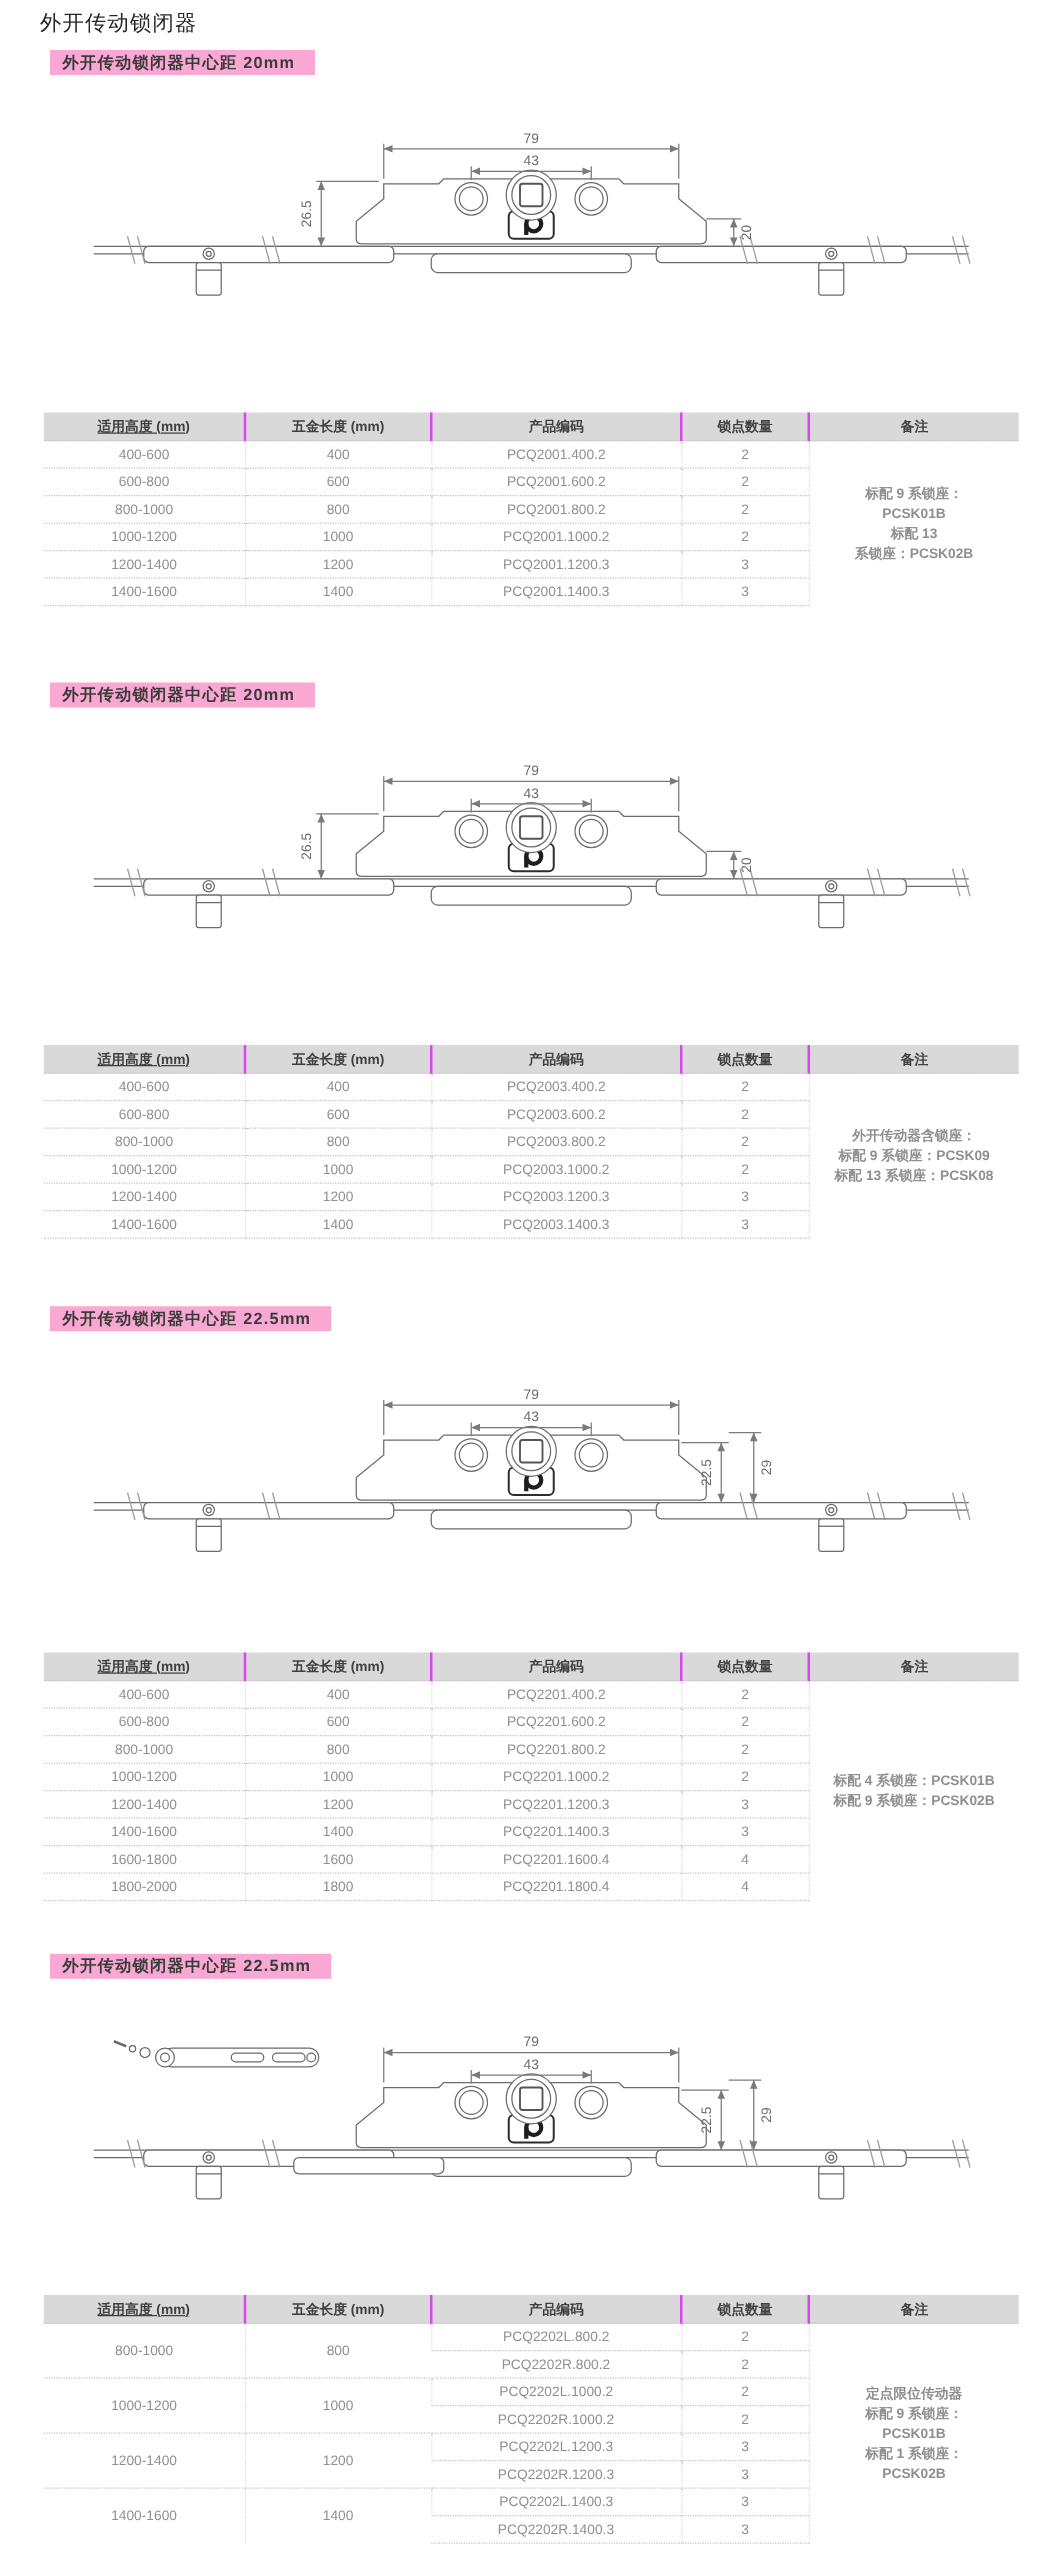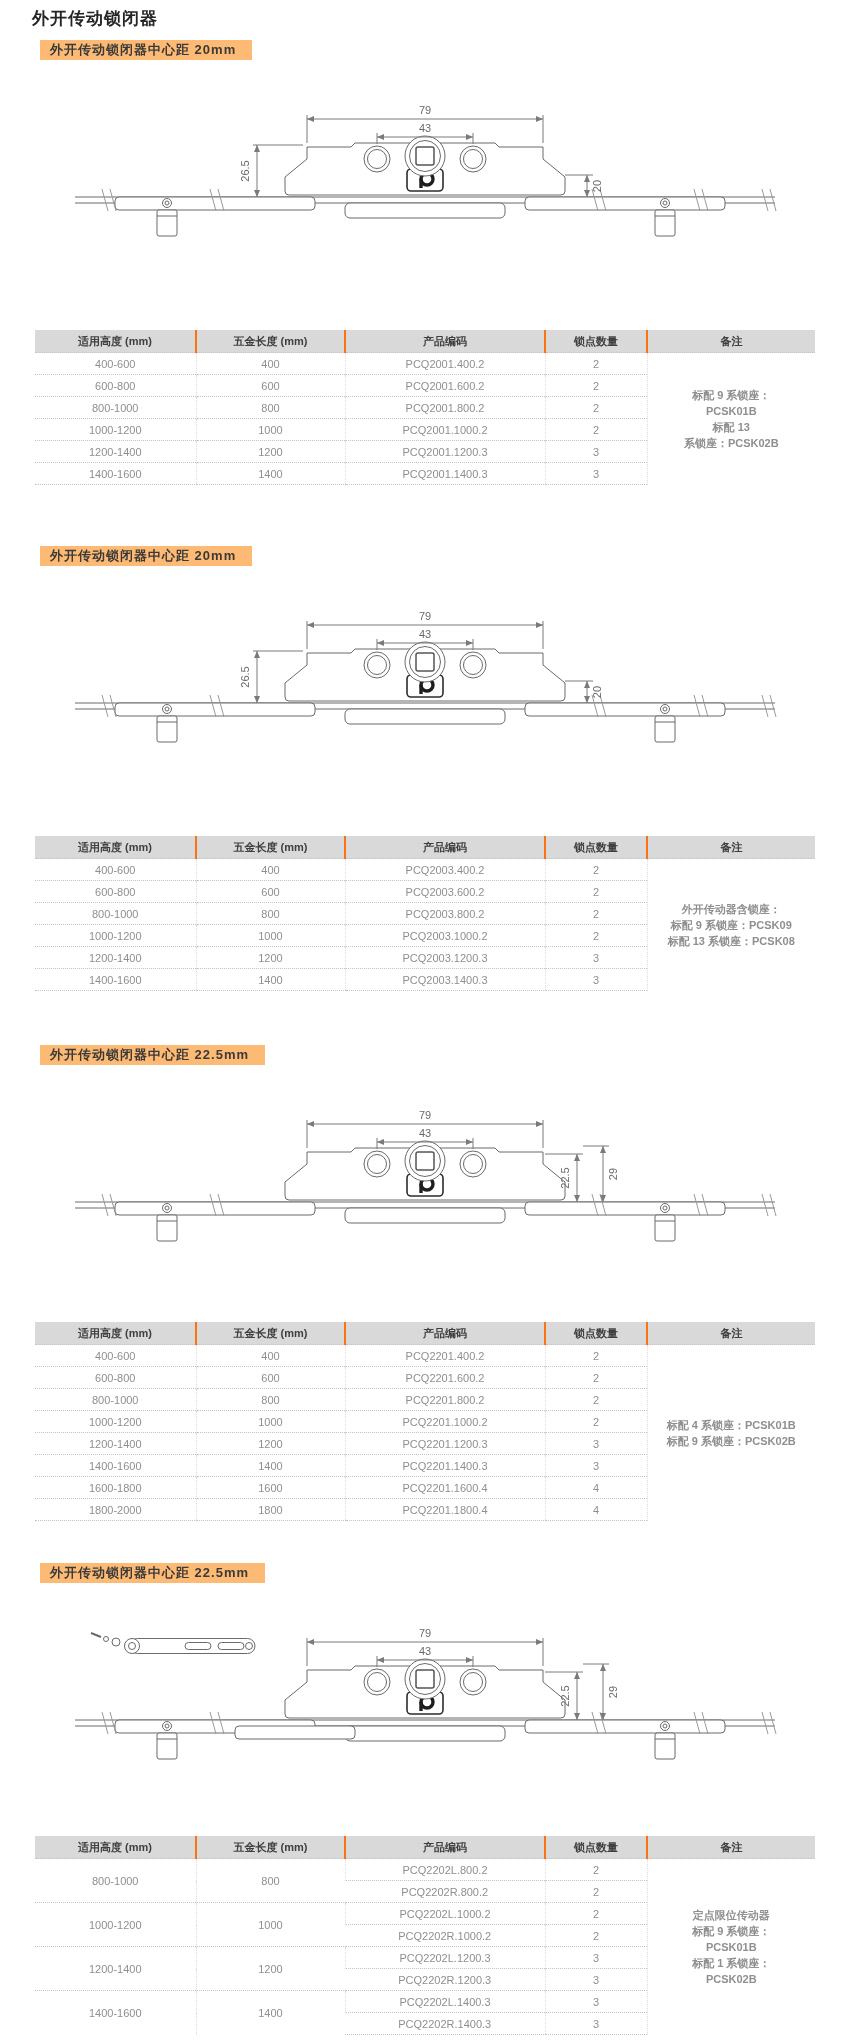--- a/index.html
+++ b/index.html
@@ -2,46 +2,46 @@
 <html><head>
 <meta charset="utf-8">
 <style>
   html,body{margin:0;padding:0;}
   body{
     width:850px;height:2040px;background:#ffffff;position:relative;overflow:hidden;
     font-family:"Liberation Sans","DejaVu Sans",sans-serif;
   }
   h1{
     margin:0;padding:8px 0 0 32px;font-size:17px;line-height:22px;
-    font-weight:bold;color:#252525;letter-spacing:1px;
+    font-weight:normal;color:#252525;letter-spacing:1px;
   }
   .sec-bar{
-    display:inline-block;background:#fdba74;color:#3a3a3a;
+    display:inline-block;background:#f9a8d4;color:#3a3a3a;
     font-size:13px;font-weight:bold;line-height:20px;height:20px;
     padding:0 16px 0 10px;margin-left:40px;letter-spacing:1px;
   }
   #sec0 .sec-bar{margin-top:10px;}
   #sec1 .sec-bar{margin-top:61px;}
   #sec2 .sec-bar{margin-top:54px;}
   #sec3 .sec-bar{margin-top:42px;}
   .drawing{margin:25px 0 0 35px;width:780px;height:170px;}
   .twrap{margin-left:35px;width:780px;}
   #table-0{margin-top:75px;}
   #table-1{margin-top:75px;}
   #table-2{margin-top:62px;}
   #table-3{margin-top:58px;}
   table.spec{
     border-collapse:collapse;table-layout:fixed;width:780px;
     font-size:11px;color:#8f8f8f;
   }
   table.spec th{
     background:#d9d9d9;color:#3f3f3f;font-weight:bold;font-size:11px;
-    height:22px;border-left:2px solid #f97316;padding:0;text-align:center;
+    height:22px;border-left:2px solid #d946ef;padding:0;text-align:center;
   }
-  table.spec th:first-child{border-left:none;}
+  table.spec th:first-child{border-left:none;text-decoration:underline;}
   table.spec td{
     text-align:center;height:21px;padding:0;
     border-top:1px dotted #c4c4c4;border-left:1px dotted #dcdcdc;
   }
   table.spec td:first-child{border-left:none;}
   table.spec tbody tr:last-child td{border-bottom:1px dotted #c4c4c4;}
   td.note-cell{text-align:left;padding:4px 6px 4px 14px;line-height:16px;vertical-align:middle;font-weight:bold;}
   svg text{font-family:"Liberation Sans","DejaVu Sans",sans-serif;}
 </style>
 </head>

